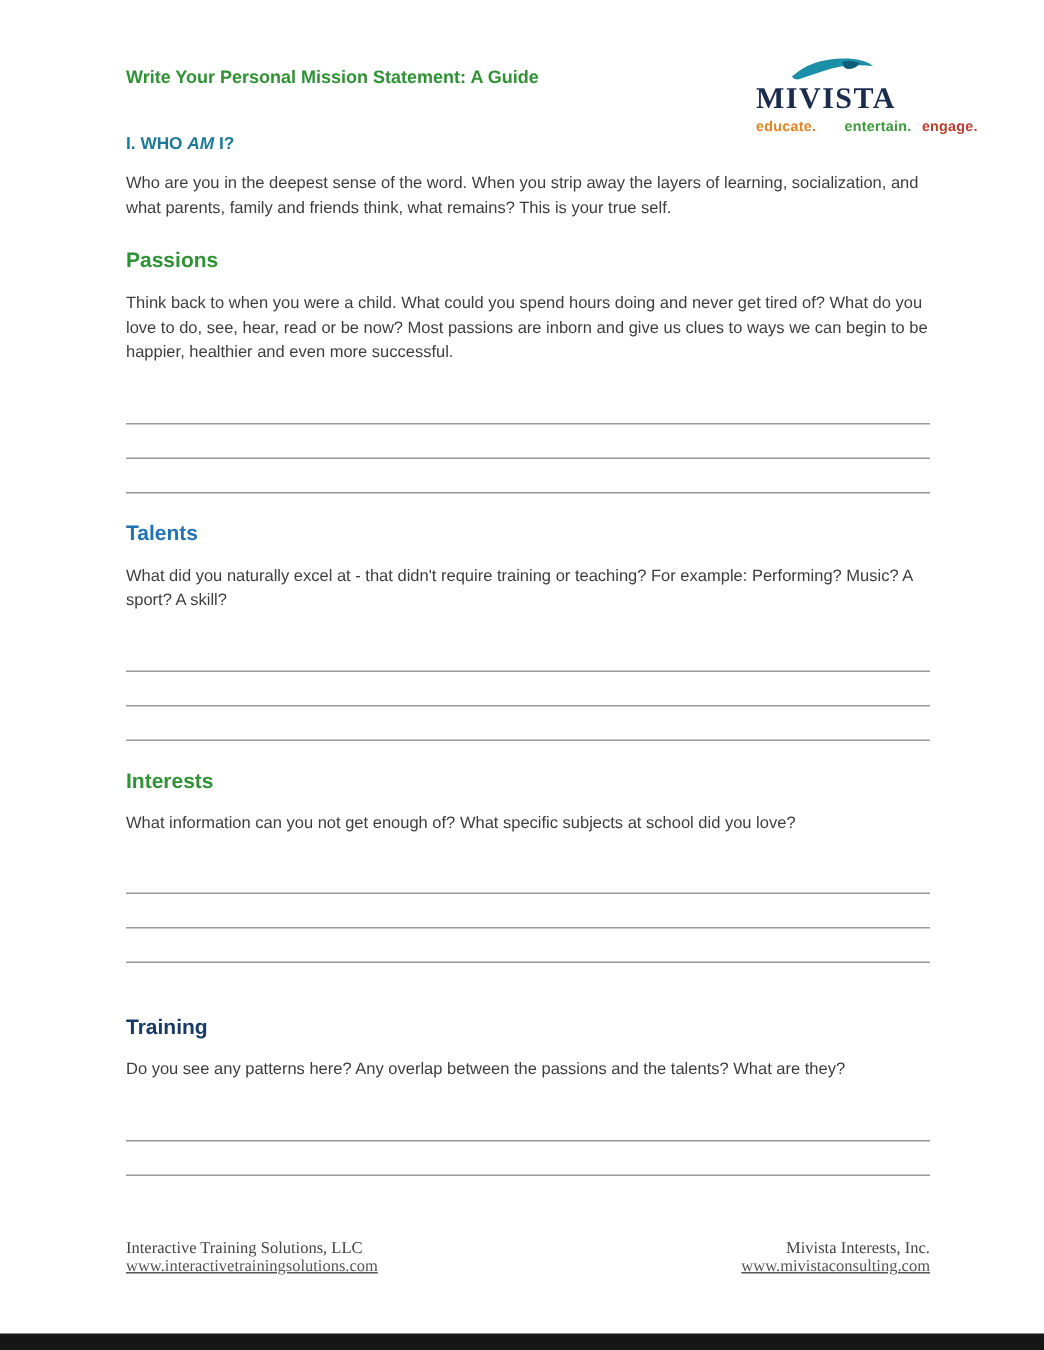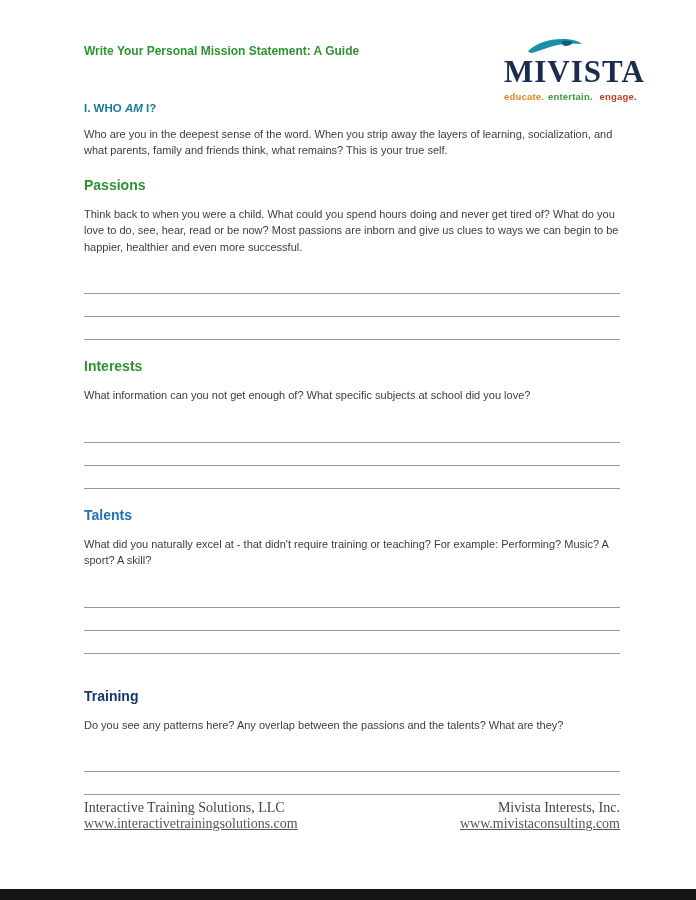--- a/index.html
+++ b/index.html
@@ -10,25 +10,25 @@
     background:#ffffff; overflow:hidden;padding-left:11px;
   }
   .content { position:absolute; left:84px; top:36px; width:536px; }
 
   
   .header { display:flex; justify-content:space-between; align-items:flex-start; margin-right:-34px; }
   .doc-title { font-size:12px; font-weight:bold; color:#2e9333; padding-top:8px; max-width:380px; }
   .logo { width:150px; }
   .logo-swoosh { display:block; margin-left:22px; }
   .logo-wordmark {
-    font-family:"Liberation Serif", serif; font-weight:bold; font-size:31px;
+    font-family:"Liberation Serif", serif; font-weight:bold; font-size:20px;
     color:#1b2c4e; letter-spacing:1px; line-height:1.05;
   }
   .logo-tagline { font-size:9.5px; font-weight:bold; margin-top:2px; letter-spacing:0.2px; }
-  .tg-educate   { color:#e8821e; margin-right:1px; }
+  .tg-educate   { color:#e8821e; margin-right:16px; }
   .tg-entertain { color:#3a9a3a; margin-right:4px; }
   .tg-engage    { color:#c03a2b; }
 
   
   h2.who-heading { font-size:11.5px; font-weight:bold; color:#1b7a99; margin-top:0px; }
   h3.sec-heading { font-size:14px; font-weight:bold; margin:18px 0 13px 0; }
   .h-green { color:#2e9333; }
   .h-blue  { color:#2173b4; }
   .h-navy  { color:#173a66; }
   .mt-lg   { margin-top:34px !important; }
@@ -36,23 +36,23 @@
   
   p.body-text { font-size:11px; line-height:1.5; color:#3d3d3d; margin-top:12px; }
   .who-block p.body-text { }
 
   
   .write-lines { margin-top:16px; }
   .write-lines .line { height:23px; border-bottom:1px solid #9a9a9a; }
 
   
   .footer {
-    position:absolute; left:84px; top:800px; width:536px;
+    position:absolute; left:84px; top:826px; width:536px;
     display:flex; justify-content:space-between;
-    font-family:"Liberation Serif", serif; font-size:14px; color:#444;
+    font-family:"Liberation Serif", serif; font-size:11px; color:#444;
   }
   .footer .right { text-align:right; }
   .footer a { color:#555; text-decoration:underline; cursor:pointer; }
 
   .bottom-bar { position:absolute; left:0; bottom:0; width:100%; height:11px; background:#161616; }
 </style>
 </head>
 <body>
 
 <div class="page">
@@ -81,32 +81,32 @@
       <h3 class="sec-heading h-green">Passions</h3>
       <p class="body-text">Think back to when you were a child. What could you spend hours doing and never get tired of? What do you love to do, see, hear, read or be now? Most passions are inborn and give us clues to ways we can begin to be happier, healthier and even more successful.</p>
       <div class="write-lines">
         <div class="line"></div>
         <div class="line"></div>
         <div class="line"></div>
       </div>
     </div>
 
     <div class="section">
-      <h3 class="sec-heading h-green">Interests</h3>
-      <p class="body-text">What information can you not get enough of? What specific subjects at school did you love?</p>
+      <h3 class="sec-heading h-blue">Talents</h3>
+      <p class="body-text">What did you naturally excel at - that didn't require training or teaching? For example: Performing? Music? A sport? A skill?</p>
       <div class="write-lines">
         <div class="line"></div>
         <div class="line"></div>
         <div class="line"></div>
       </div>
     </div>
 
     <div class="section">
-      <h3 class="sec-heading h-blue">Talents</h3>
-      <p class="body-text">What did you naturally excel at - that didn't require training or teaching? For example: Performing? Music? A sport? A skill?</p>
+      <h3 class="sec-heading h-green">Interests</h3>
+      <p class="body-text">What information can you not get enough of? What specific subjects at school did you love?</p>
       <div class="write-lines">
         <div class="line"></div>
         <div class="line"></div>
         <div class="line"></div>
       </div>
     </div>
 
     <div class="section">
       <h3 class="sec-heading h-navy mt-lg">Training</h3>
       <p class="body-text">Do you see any patterns here? Any overlap between the passions and the talents? What are they?</p>

